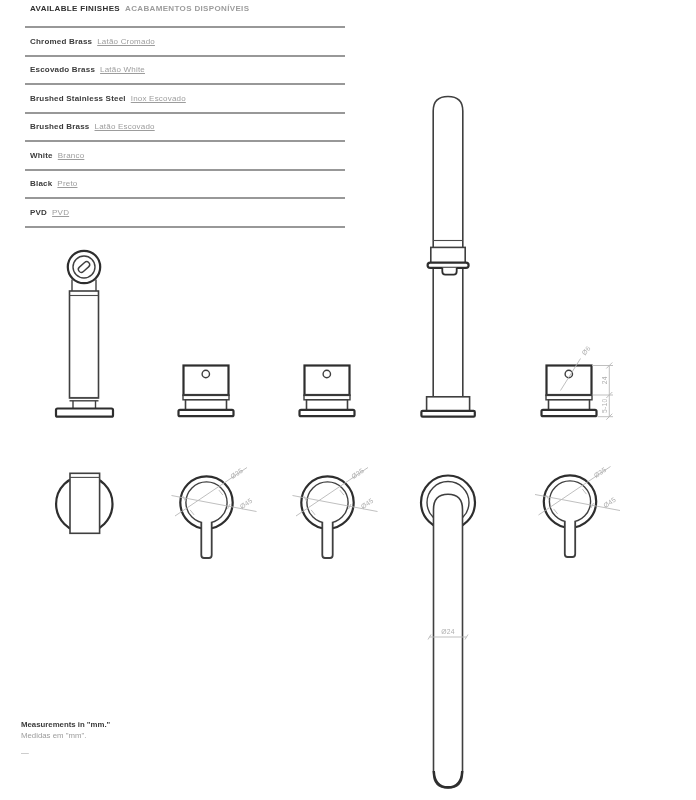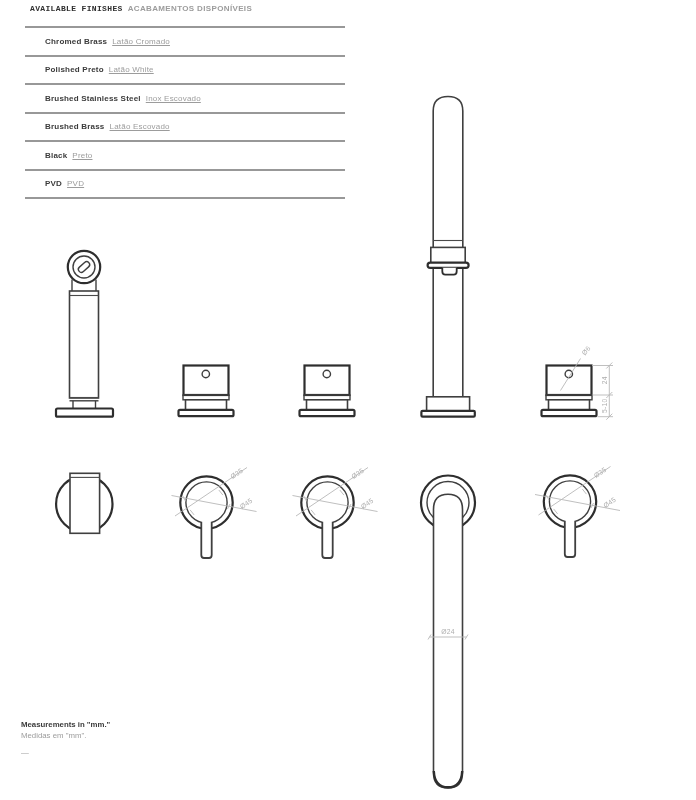--- a/index.html
+++ b/index.html
@@ -1,27 +1,27 @@
 <!DOCTYPE html>
 <html><head>
 <meta charset="utf-8">
 <style>
   html,body{margin:0;padding:0;background:#fff;}
   .page{position:relative;width:696px;height:800px;background:#fff;overflow:hidden;
         font-family:"Liberation Sans",sans-serif;}
   
   .fin-header{position:absolute;left:30px;top:4px;font-size:8px;font-weight:bold;
               letter-spacing:.35px;white-space:nowrap;}
-  .fin-header .en{color:#2f2f2f;font-family:Liberation Mono, monospace;}
+  .fin-header .en{color:#2f2f2f;}
   .fin-header .pt{color:#9c9c9c;margin-left:5px;margin-top:8px;}
   .fin-list{position:absolute;left:25px;top:26px;width:320px;border-top:2px solid #989898;}
   .finish-row{height:26.5px;display:flex;align-items:center;gap:5px;
               border-bottom:2px solid #989898;padding-left:5px;font-size:8px;
               white-space:nowrap;}
-  .fr-en{color:#3b3b3b;font-weight:bold;letter-spacing:.2px;margin-left:15px;}
+  .fr-en{color:#3b3b3b;font-weight:bold;letter-spacing:.2px;}
   .fr-pt{color:#9c9c9c;letter-spacing:.2px;text-decoration:underline;}
   
   svg.draw{position:absolute;left:0;top:0;}
   .s-main{stroke:#3f3f3f;stroke-width:1.6;fill:#fff;}
   .s-heavy{stroke:#2e2e2e;stroke-width:2.2;fill:#fff;}
   .s-thin{stroke:#4a4a4a;stroke-width:1.1;fill:none;}
   .s-line{stroke:#3f3f3f;stroke-width:1.4;fill:none;}
   .dim{stroke:#b8b8b8;stroke-width:0.9;fill:none;}
   .dim-t{font-size:6.8px;fill:#aeaeae;letter-spacing:.2px;}
   
@@ -38,30 +38,34 @@
   <div class="fin-header">
     <span class="en">AVAILABLE FINISHES</span><span class="pt">ACABAMENTOS DISPONÍVEIS</span>
   </div>
 
   <div class="fin-list">
     <div class="finish-row">
       <span class="fr-en">Chromed Brass</span>
       <span class="fr-pt">Latão Cromado</span>
     </div>
     <div class="finish-row">
-      <span class="fr-en">Polished Preto</span>
+      <span class="fr-en">Escovado Brass</span>
       <span class="fr-pt">Latão White</span>
     </div>
     <div class="finish-row">
       <span class="fr-en">Brushed Stainless Steel</span>
       <span class="fr-pt">Inox Escovado</span>
     </div>
     <div class="finish-row">
       <span class="fr-en">Brushed Brass</span>
       <span class="fr-pt">Latão Escovado</span>
+    </div>
+    <div class="finish-row">
+      <span class="fr-en">White</span>
+      <span class="fr-pt">Branco</span>
     </div>
     <div class="finish-row">
       <span class="fr-en">Black</span>
       <span class="fr-pt">Preto</span>
     </div>
     <div class="finish-row">
       <span class="fr-en">PVD</span>
       <span class="fr-pt">PVD</span>
     </div>
   </div>

